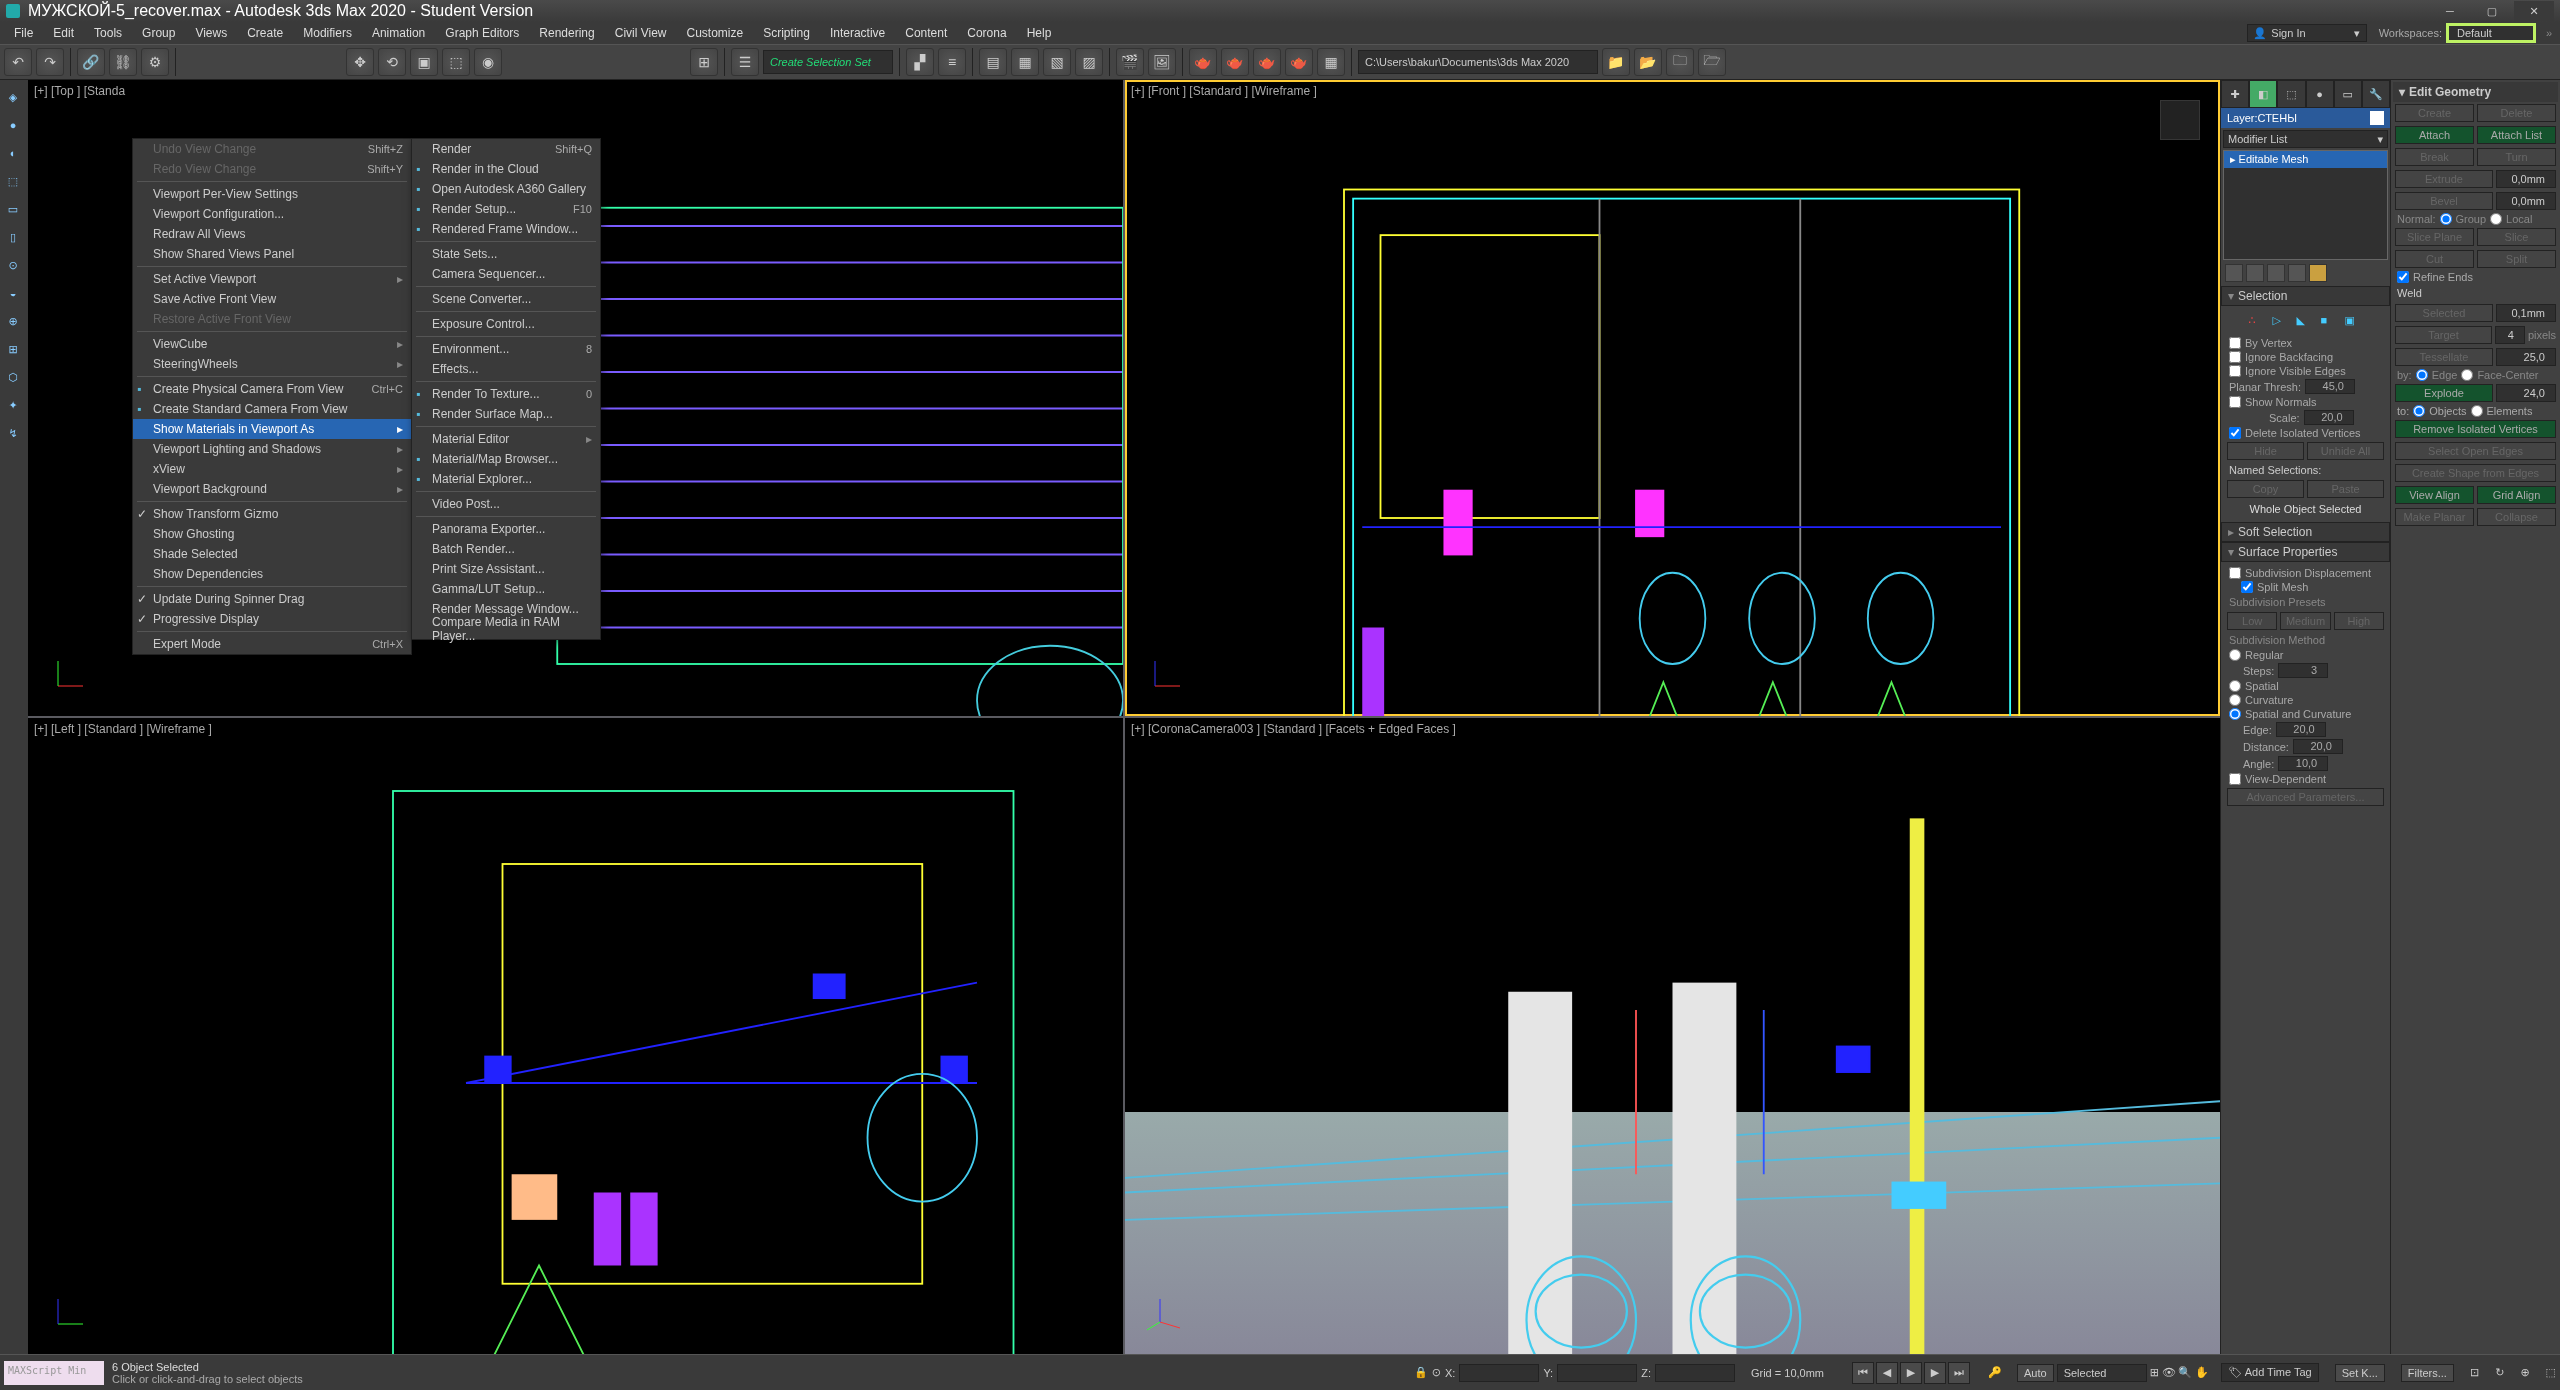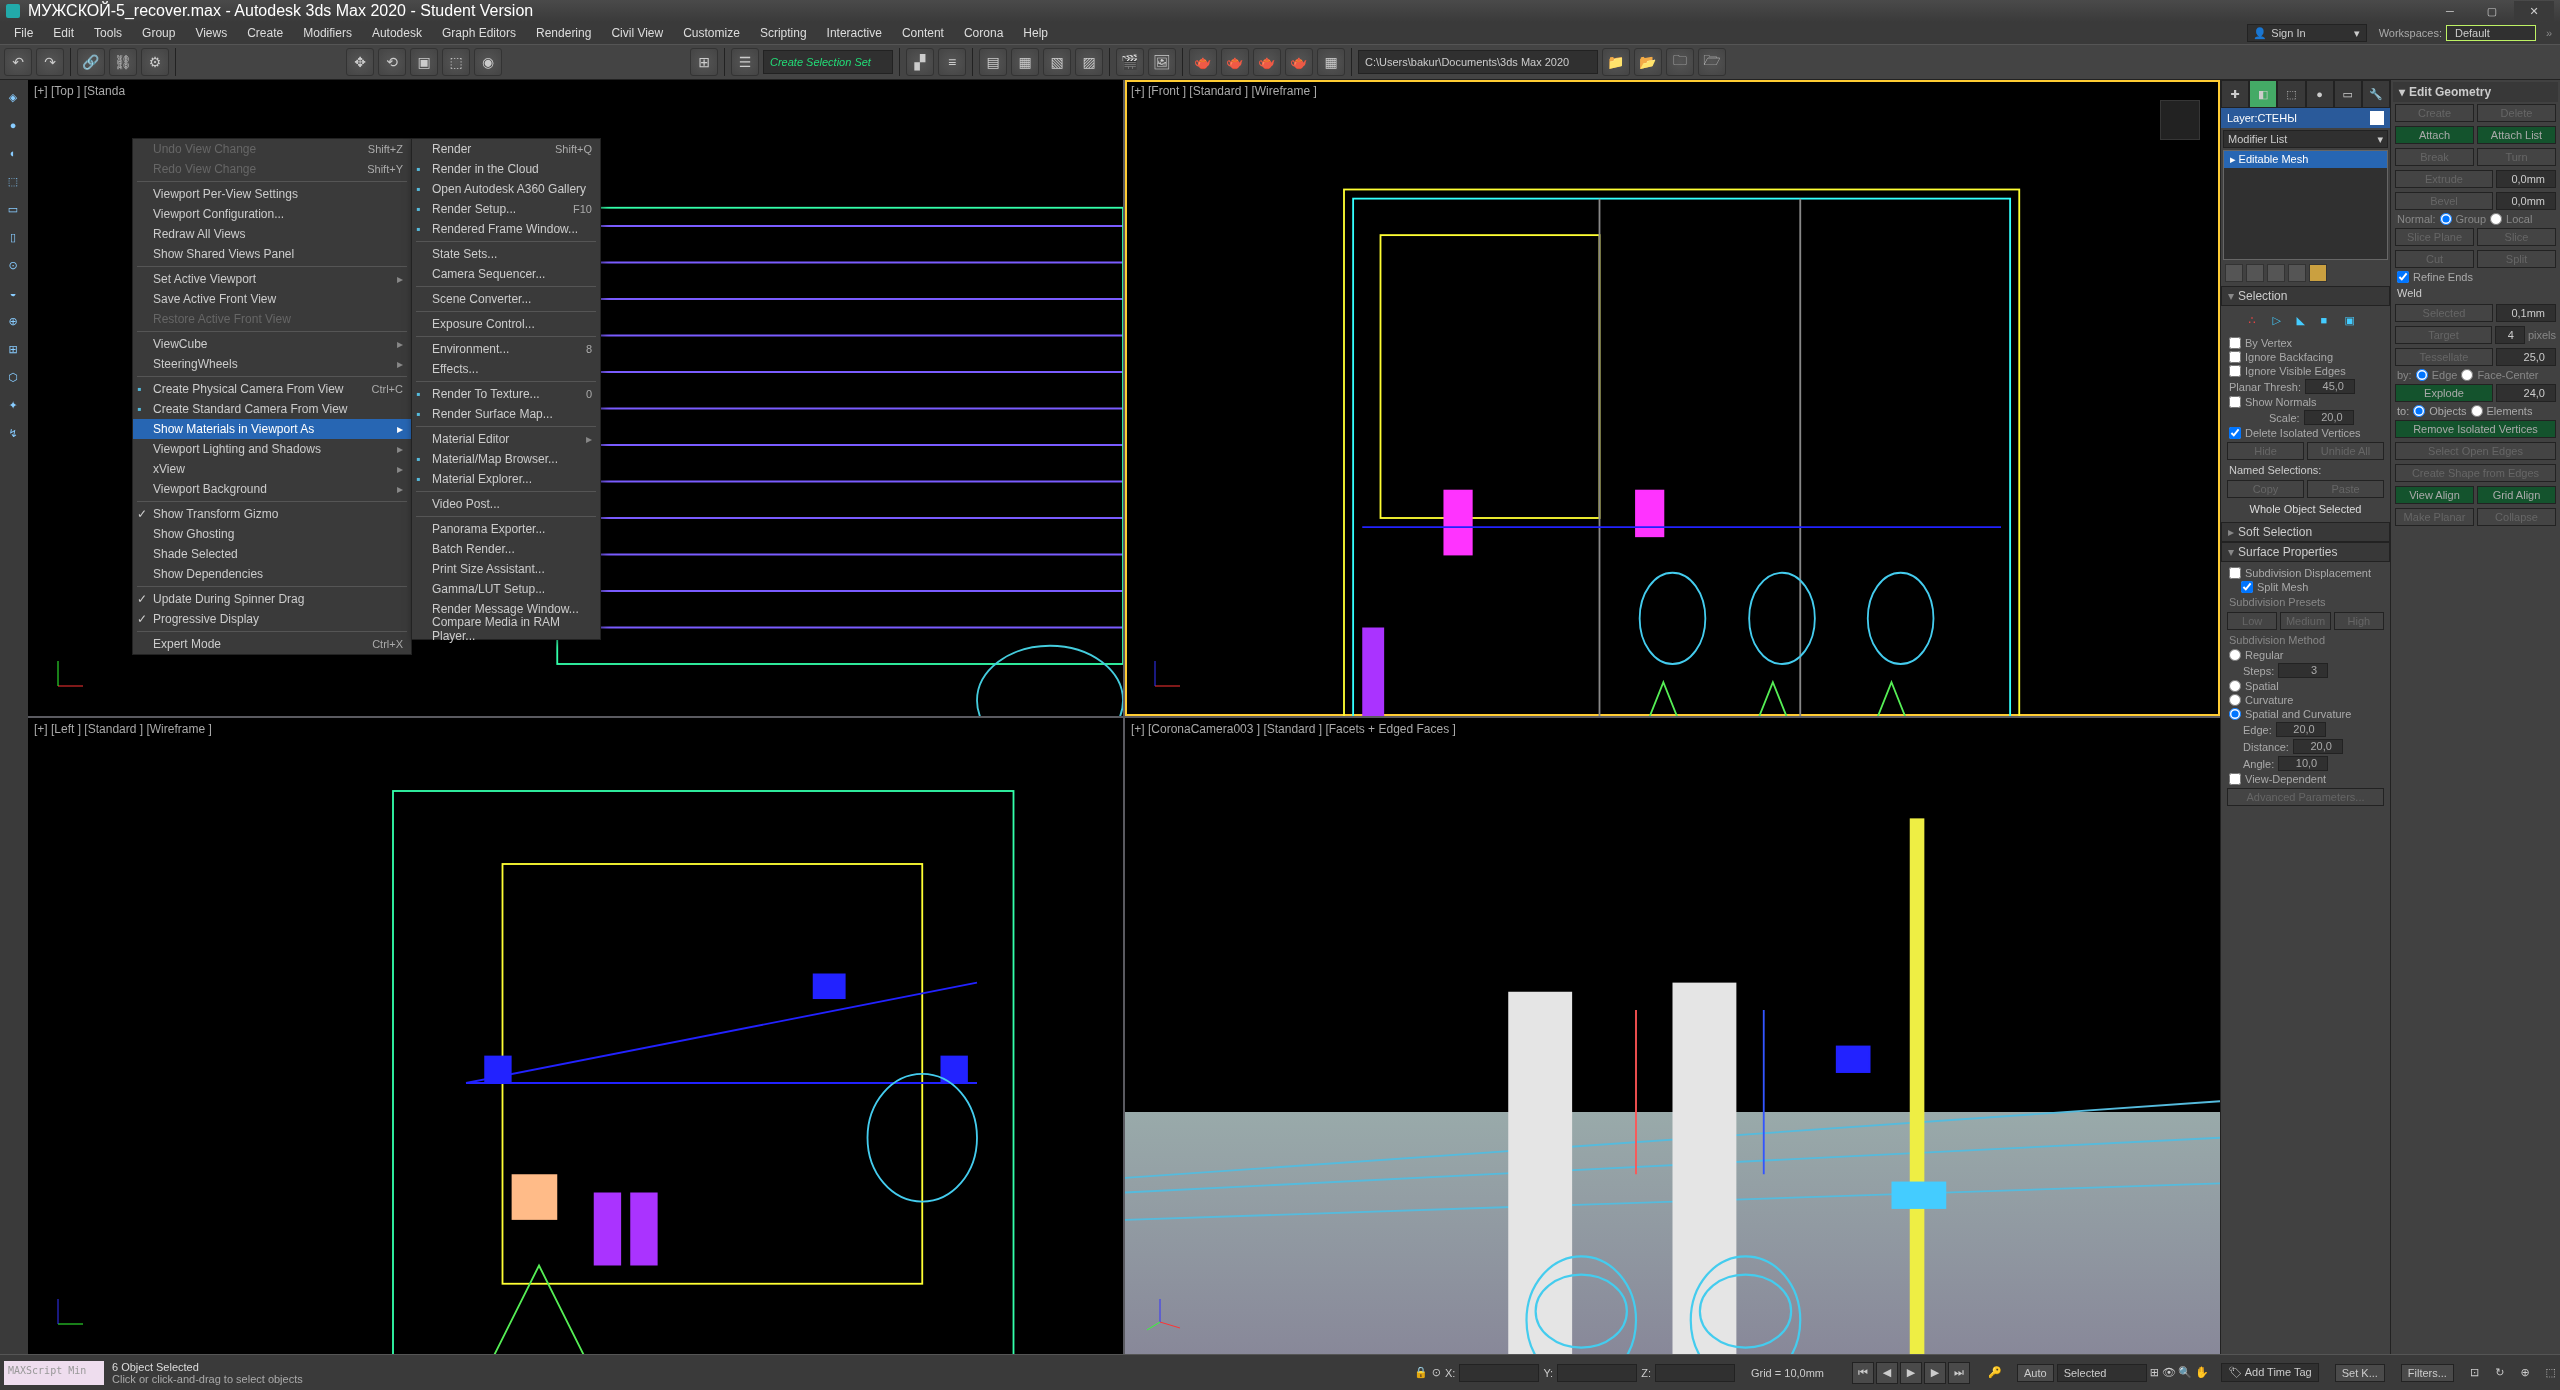--- a/index.html
+++ b/index.html
@@ -7,21 +7,21 @@
 .titlebar { height: 22px; background: linear-gradient(#4a4a4a,#3a3a3a); display: flex; align-items: center; padding: 0 6px; }
 .titlebar .icon3ds { width: 14px; height: 14px; background: #2aa; margin-right: 8px; border-radius: 2px; }
 .titlebar .title { flex: 1; color: #fff; font-size: 16px; }
 .titlebar .winbtns { display: flex; gap: 2px; }
 .titlebar .winbtns div { width: 40px; height: 20px; display: flex; align-items: center; justify-content: center; color: #ccc; }
 .menubar { height: 22px; background: #3a3a3a; display: flex; align-items: center; padding: 0 4px; }
 .menubar .mitem { padding: 2px 10px; color: #ddd; font-size: 12px; }
 .menubar .spacer { flex: 1; }
 .menubar .signin { width: 120px; height: 18px; background: #303030; border: 1px solid #222; display:flex;align-items:center;padding:0 6px; }
 .menubar .wslbl { margin-left: 12px; color:#aaa;}
-.menubar .wsval { background:#303030; border:1px solid #bef264; padding:1px 8px; margin-left:4px; width:90px; }
+.menubar .wsval { background:#303030; border:3px solid #bef264; padding:1px 8px; margin-left:4px; width:90px; }
 .toolbar { height: 36px; background: #444; border-top:1px solid #555; border-bottom:1px solid #222; display:flex; align-items:center; padding: 0 4px; gap:4px; }
 .tbtn { width:28px; height:28px; background: radial-gradient(#555,#444); border:1px solid #333; border-radius:3px; display:flex;align-items:center;justify-content:center; color:#ccc; font-size:14px;}
 .tsep { width:1px; height:28px; background:#222; margin:0 2px; }
 .tdrop { height:24px; background:#303030; border:1px solid #222; padding:0 6px; display:flex;align-items:center; color:#2d7; font-style:italic;}
 .main { display: flex; height: calc(100% - 22px - 22px - 36px - 36px); }
 .left-icons { width:28px; background:#3a3a3a; display:flex; flex-direction:column; gap:6px; padding:6px 2px; }
 .licon { width:22px; height:22px; border-radius:3px; display:flex;align-items:center;justify-content:center; color:#8cf;}
 .viewports { flex:1; background:#5a5a60; display:grid; grid-template-columns: 1fr 1fr; grid-template-rows: 1fr 1fr; gap:2px; position:relative;}
 .vp { background:#000; position:relative; overflow:hidden;}
 .vp-label { position:absolute; top:4px; left:6px; color:#aaa; font-size:12px; z-index:5;}
@@ -94,21 +94,21 @@
 </div>
 
 <div class="menubar">
   <div class="mitem">File</div>
   <div class="mitem">Edit</div>
   <div class="mitem">Tools</div>
   <div class="mitem">Group</div>
   <div class="mitem">Views</div>
   <div class="mitem">Create</div>
   <div class="mitem">Modifiers</div>
-  <div class="mitem">Autodesk</div>
+  <div class="mitem">Animation</div>
   <div class="mitem">Graph Editors</div>
   <div class="mitem">Rendering</div>
   <div class="mitem">Civil View</div>
   <div class="mitem">Customize</div>
   <div class="mitem">Scripting</div>
   <div class="mitem">Interactive</div>
   <div class="mitem">Content</div>
   <div class="mitem">Corona</div>
   <div class="mitem">Help</div>
   <div class="spacer"></div>

